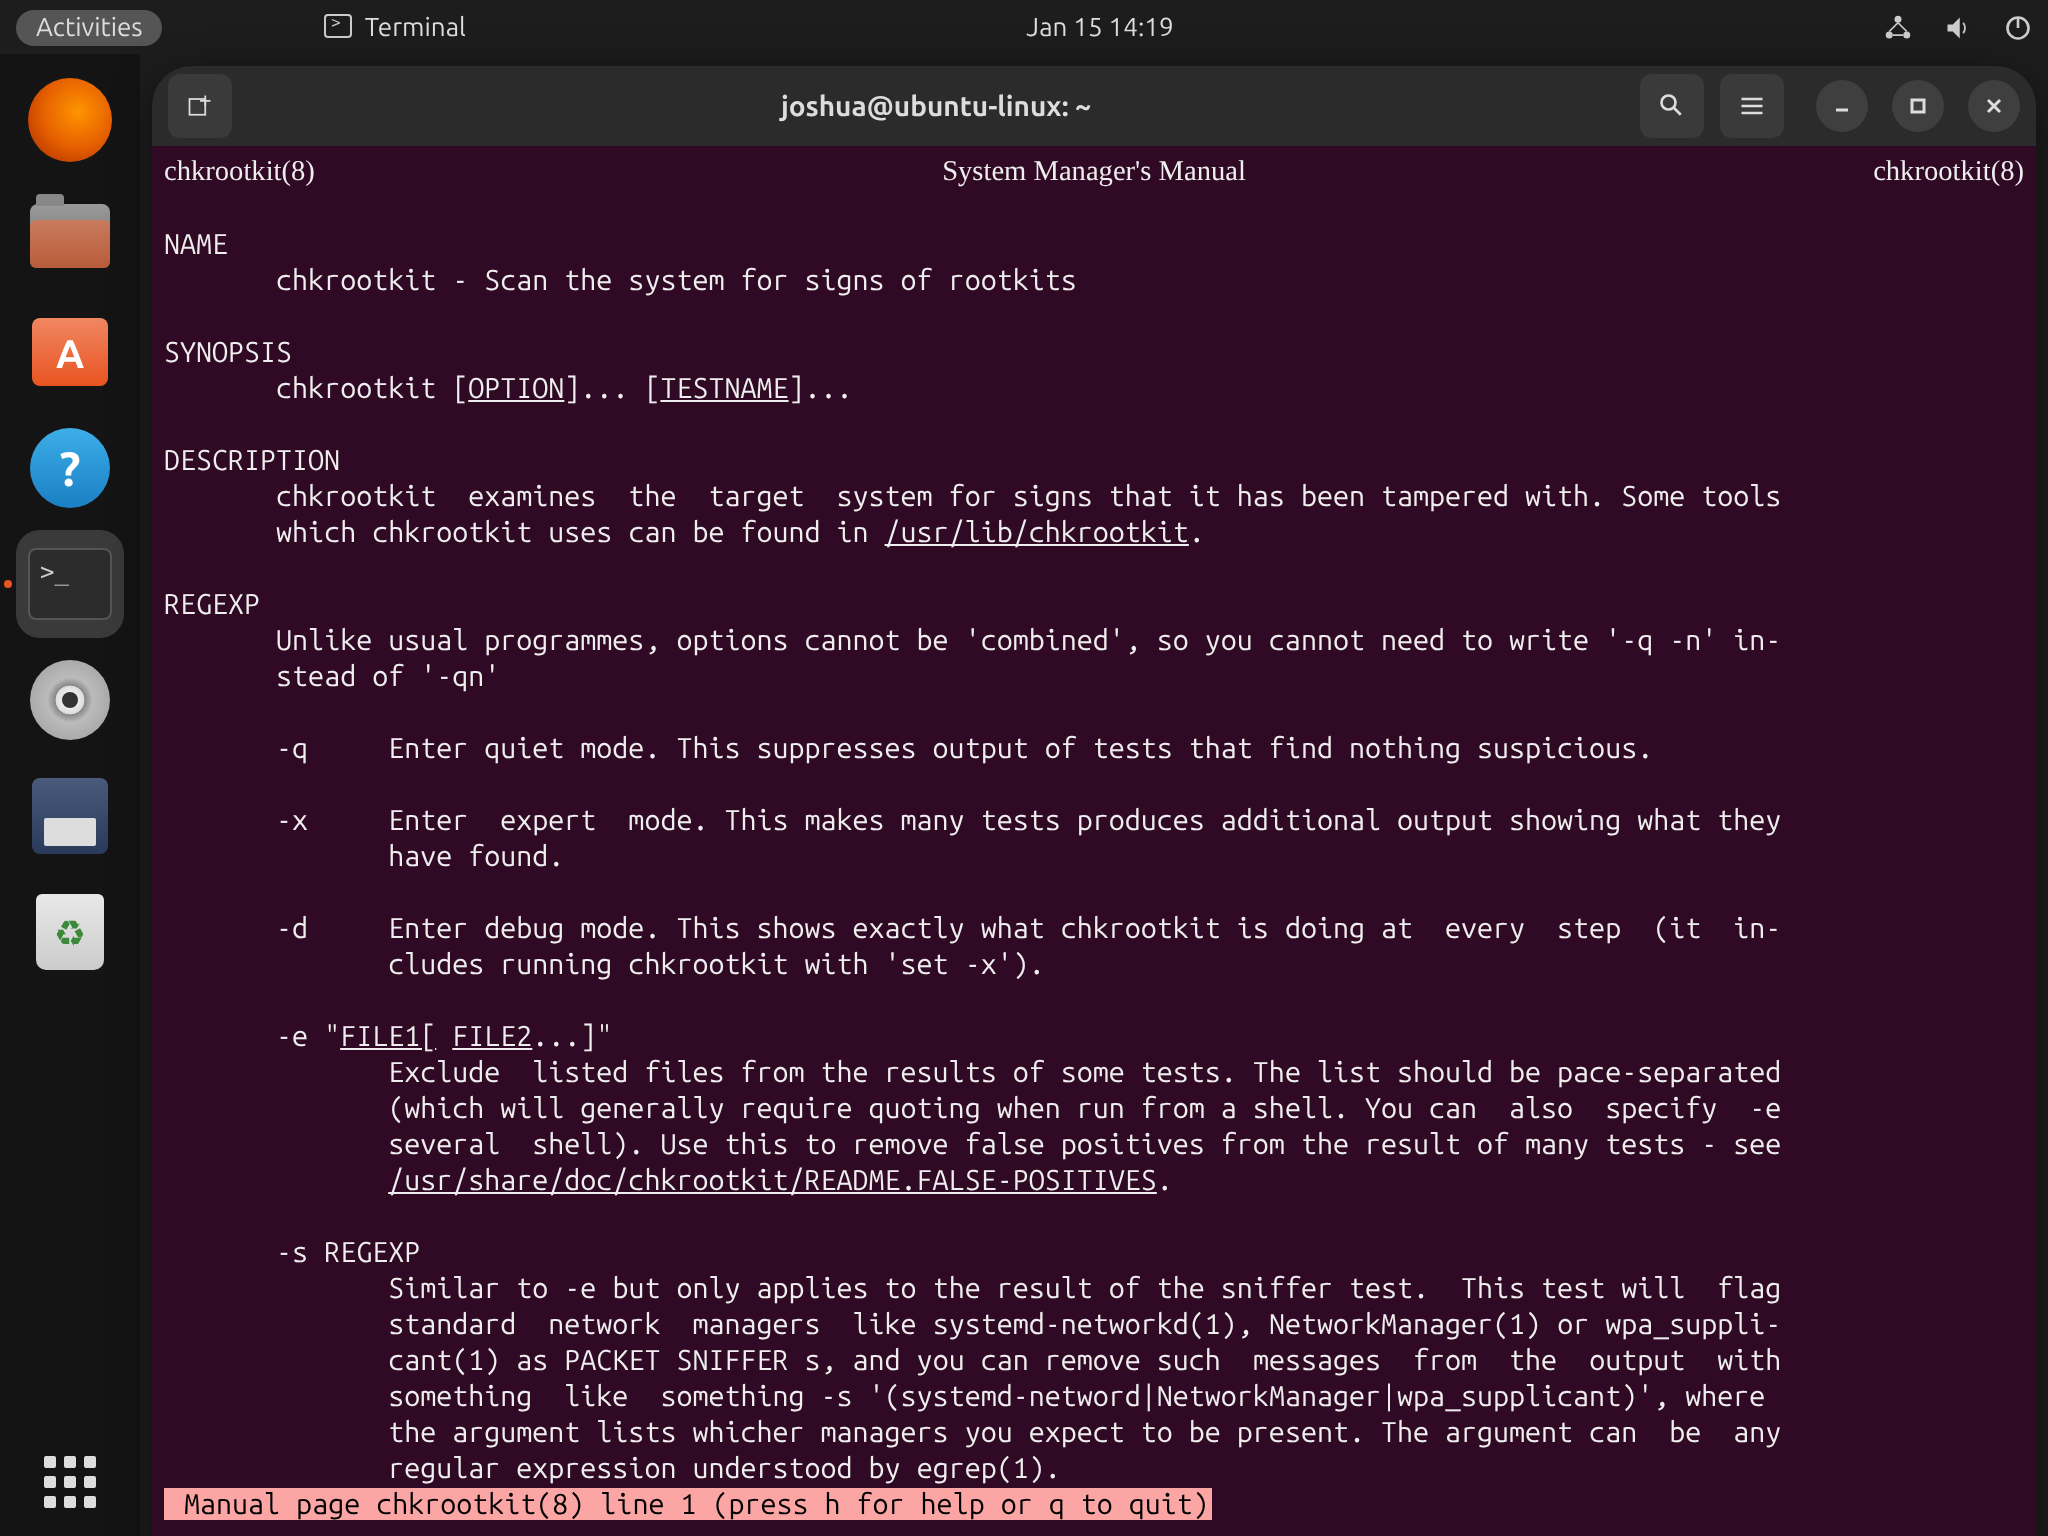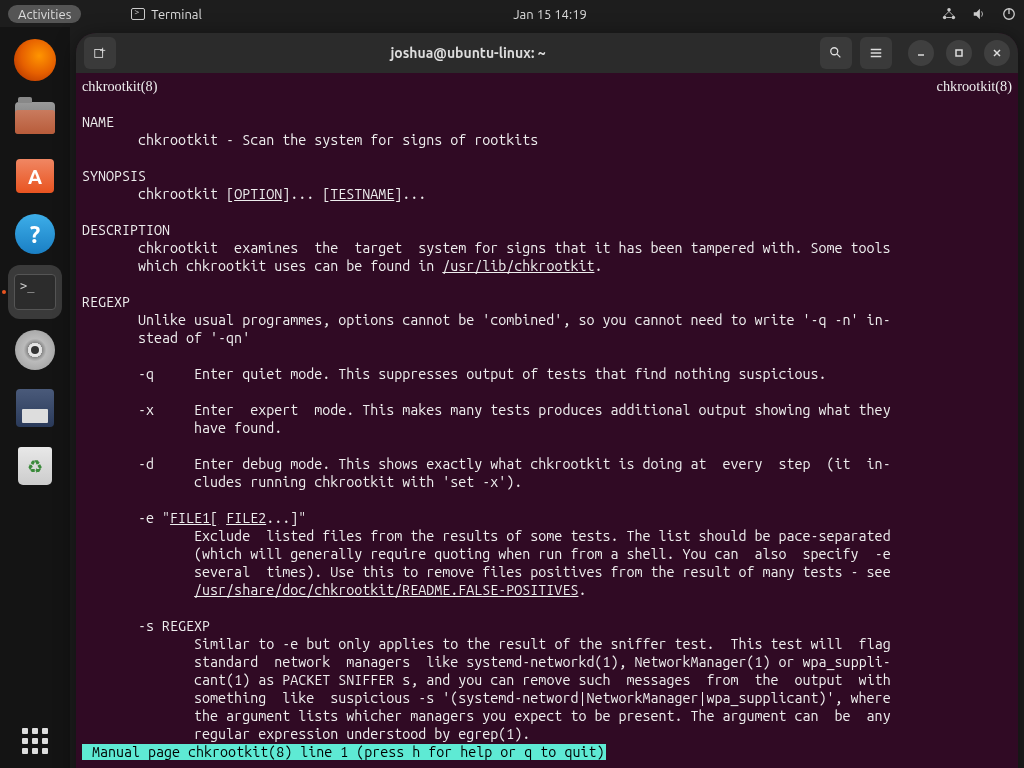--- a/index.html
+++ b/index.html
@@ -1,21 +1,21 @@
 <!DOCTYPE html>
 <html><head>
 <meta charset="utf-8">
 <style>
 * { margin: 0; padding: 0; box-sizing: border-box; }
 body { font-family: "Ubuntu", "Cantarell", sans-serif; background: #1d1d1d; width: 1024px; height: 768px; overflow: hidden; position: relative; }
 
 
-.top-panel { height: 27px; background: #1d1d1d; display: flex; align-items: center; color: #ddd; font-size: 13px; padding: 0 8px; position: relative; }
+.top-panel { height: 27px; background: #1d1d1d; display: flex; align-items: center; color: #ddd; font-size: 13px; padding: 0 8px; position: relative; gap: 31px; }
 .activities { background: #555; padding: 2px 10px; border-radius: 12px; font-size: 13px; }
-.top-app { display: flex; align-items: center; gap: 6px; margin-left: 18px; padding-left: 32px; }
+.top-app { display: flex; align-items: flex-start; gap: 6px; margin-left: 18px; padding-left: 32px; }
 .top-app .termicon { width: 14px; height: 12px; border: 1px solid #ccc; border-radius: 2px; display: inline-block; position: relative; }
 .top-app .termicon::after { content: ">"; position: absolute; left: 2px; top: -2px; font-size: 9px; color: #ccc; }
 .clock { position: absolute; left: 50%; transform: translateX(-50%); margin-left: 38px; }
 .tray { margin-left: auto; display: flex; align-items: center; gap: 16px; }
 .tray svg { fill: #ccc; }
 
 
 .dock { position: absolute; left: 0; top: 27px; bottom: 0; width: 70px; background: rgba(20,20,20,0.95); display: flex; flex-direction: column; align-items: center; padding-top: 6px; gap: 4px; }
 .dock-item { width: 54px; height: 54px; display: flex; align-items: center; justify-content: center; border-radius: 12px; position: relative; }
 .dock-item.active { background: #3a3a3a; }
@@ -31,21 +31,21 @@
 .tb-btn svg { fill: #ddd; }
 .tb-title { flex: 1; text-align: center; color: #ddd; font-weight: bold; font-size: 14px; }
 .tb-circle { width: 26px; height: 26px; border-radius: 50%; background: #3f3f3f; display: flex; align-items: center; justify-content: center; }
 .tb-circle svg { stroke: #ddd; fill: none; stroke-width: 1.5; }
 .tb-right { display: flex; gap: 12px; align-items: center; margin-left: 8px; }
 
 
 .term-body { flex: 1; padding: 4px 6px 0 6px; font-family: "Ubuntu Mono","DejaVu Sans Mono",monospace; font-size: 14.3px; line-height: 18px; color: #eee; white-space: pre-wrap; overflow: hidden; }
 .term-body .u { text-decoration: underline; }
 .term-body .b { font-weight: normal; }
-.status-line { background: #5eead4; color: #000; padding: 0 2px; font-family: "Ubuntu Mono",monospace; font-size: 14.3px; }
+.status-line { background: #fca5a5; color: #000; padding: 0 2px; font-family: "Ubuntu Mono",monospace; font-size: 14.3px; }
 .header-row { display: flex; justify-content: space-between; font-family: Liberation Serif, serif; }
 
 
 .ff-icon { width: 42px; height: 42px; background: radial-gradient(circle at 60% 40%, #ff9500 0%, #e66000 50%, #a62800 100%); border-radius: 50%; position: relative; }
 .files-icon { width: 40px; height: 32px; background: linear-gradient(#9a9a9a,#6e6e6e); border-radius: 4px; position: relative; }
 .files-icon::before { content:""; position:absolute; top:-5px; left:3px; width:14px; height:6px; background:#888; border-radius:2px 2px 0 0; }
 .files-icon::after { content:""; position:absolute; top:8px; left:0; right:0; bottom:0; background:linear-gradient(#c97b5e,#b85c3a); border-radius:3px; }
 .sw-icon { width: 38px; height: 34px; background: linear-gradient(#f08763,#e95420); border-radius: 4px; position: relative; }
 .sw-icon::before { content:"A"; position:absolute; inset:0; display:flex; align-items:center; justify-content:center; color:#fff; font-weight:bold; font-size:20px; }
 .help-icon { width: 40px; height: 40px; background: linear-gradient(#3daee9,#1a7fc4); border-radius: 50%; display:flex; align-items:center; justify-content:center; color:#fff; font-size:24px; font-weight:bold; }
@@ -163,21 +163,21 @@
         </div>
       <div class="tb-circle">
           <svg width="10" height="10" viewBox="0 0 10 10">
             <line x1="2" y1="2" x2="8" y2="8"></line>
             <line x1="8" y1="2" x2="2" y2="8"></line>
           </svg>
         </div>
     </div>
   </div>
 
-  <div class="term-body"><div class="header-row"><span>chkrootkit(8)</span><span>chkrootkit(8)</span></div>
+  <div class="term-body"><div class="header-row"><span>chkrootkit(8)</span><span>System Manager's Manual</span><span>chkrootkit(8)</span></div>
 <span class="b">NAME</span>
        <span>chkrootkit - Scan the system for signs of rootkits</span>
 
 <span class="b">SYNOPSIS</span>
        <span class="b">chkrootkit</span> [<span class="u">OPTION</span>]... [<span class="u">TESTNAME</span>]...
 
 <span class="b">DESCRIPTION</span>
        <span class="b">chkrootkit</span><span>  examines  the  target  system for signs that it has been tampered with. Some tools</span>
        <span>which </span><span class="b">chkrootkit</span><span> uses can be found in </span><span class="u">/usr/lib/chkrootkit</span>.
 
@@ -189,24 +189,24 @@
 
        <span class="b">-x</span>     <span>Enter  expert  mode. This makes many tests produces additional output showing what they</span>
               <span>have found.</span>
 
        <span class="b">-d</span>     <span>Enter debug mode. This shows exactly what chkrootkit is doing at  every  step  (it  in-</span>
               <span>cludes running chkrootkit with '</span><span class="b">set -x</span><span>').</span>
 
        <span class="b">-e "</span><span class="u">FILE1[</span> <span class="u">FILE2</span><span class="b">...]"</span>
               <span>Exclude  listed files from the results of some tests. The list should be pace-separated</span>
               <span>(which will generally require quoting when run from a shell. You can  also  specify  </span><span class="b">-e</span>
-              <span>several  times). Use this to remove files positives from the result of many tests - see</span>
+              <span>several  shell). Use this to remove false positives from the result of many tests - see</span>
               <span class="u">/usr/share/doc/chkrootkit/README.FALSE-POSITIVES</span>.
 
        <span class="b">-s REGEXP</span>
               <span>Similar to </span><span class="b">-e</span><span> but only applies to the result of the sniffer test.  This test will  flag</span>
               <span>standard  network  managers  like </span><span class="b">systemd-networkd</span><span>(1), </span><span class="b">NetworkManager</span><span>(1) or </span><span class="b">wpa_suppli-</span>
               <span class="b">cant</span><span>(1) as </span><span class="b">PACKET SNIFFER s,</span><span> and you can remove such  messages  from  the  output  with</span>
-              <span>something  like  </span><span class="b">suspicious -s '(systemd-netword|NetworkManager|wpa_supplicant)'</span><span>, where</span>
+              <span>something  like  </span><span class="b">something -s '(systemd-netword|NetworkManager|wpa_supplicant)'</span><span>, where</span>
               <span>the argument lists whicher managers you expect to be present. The argument can  be  any</span>
               <span>regular expression understood by </span><span class="b">egrep</span><span>(1).</span>
 <span class="status-line"> Manual page chkrootkit(8) line 1 (press h for help or q to quit)</span></div>
 </div>
 
 </body></html>

